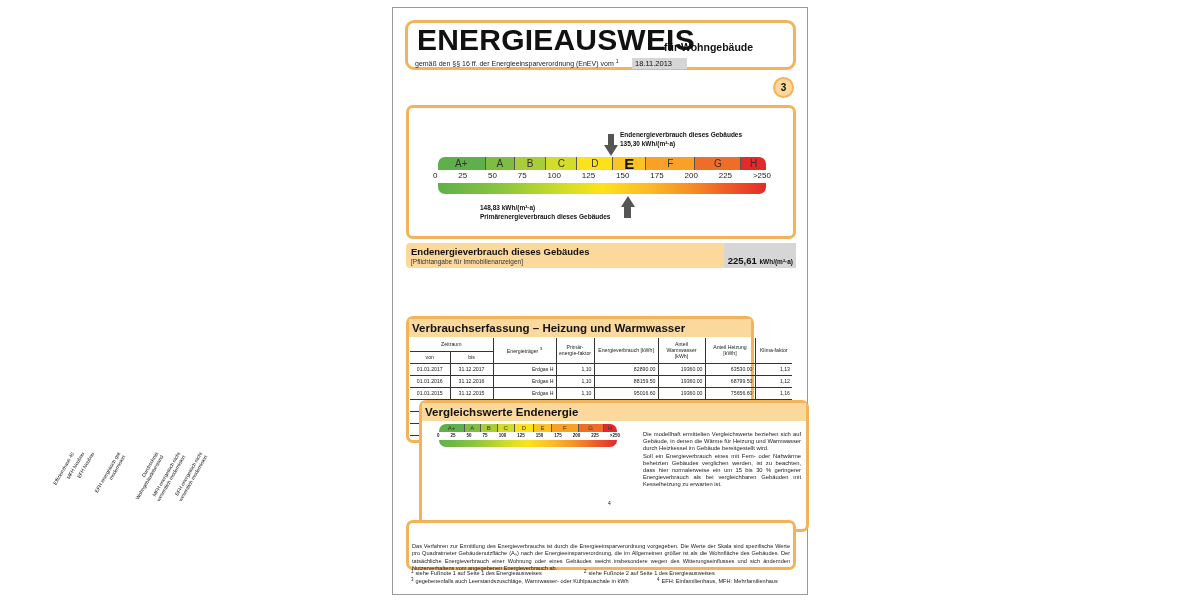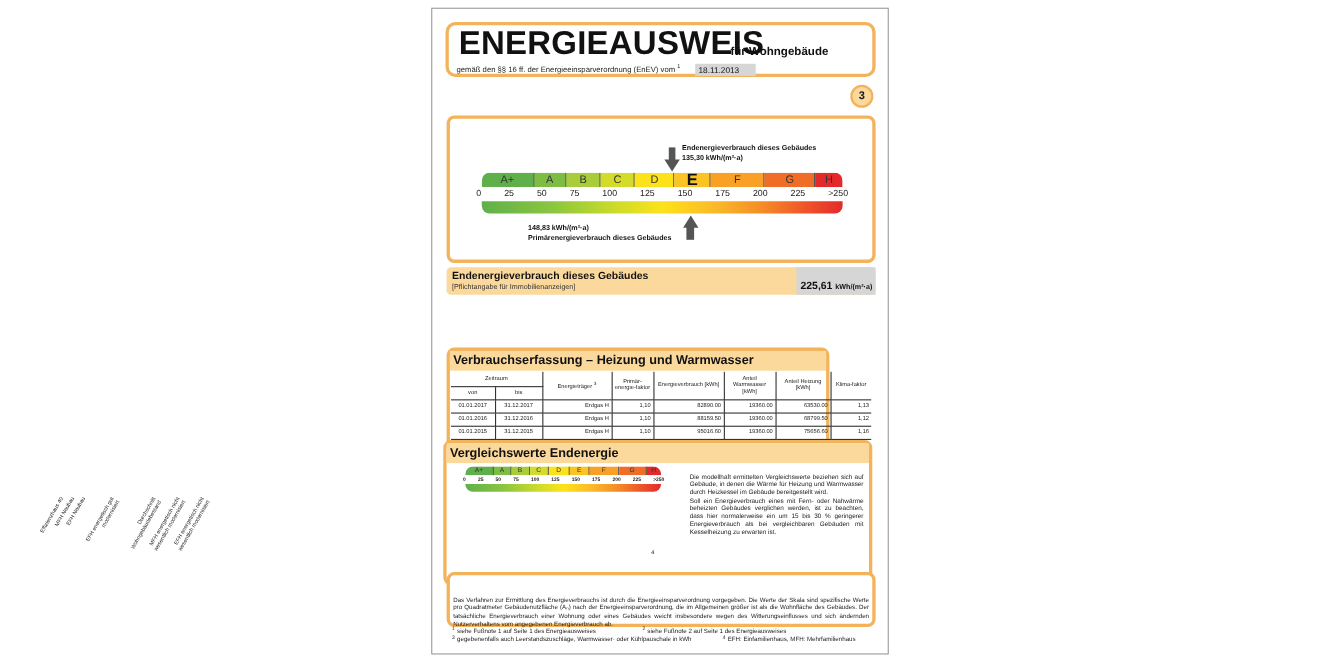--- a/index.html
+++ b/index.html
@@ -52,21 +52,21 @@
   
   .vb-box { left: 13px; top: 262px; width: 348px; height: 127px; margin-top: 46px; }
   table.vb { position: absolute; left: 1px; top: 19px; width: 382px; border-collapse: collapse; font-size: 5.2px; }
   table.vb td, table.vb th { border: 1px solid #333; font-weight: normal; text-align: center; padding: 0 1px; height: 12px; color: #222; }
   table.vb thead th { border-top: none; }
   table.vb td.num { text-align: right; padding-right: 2px; }
   table.vb tr td:first-child, table.vb tr th:first-child { border-left: none; }
   table.vb tr td:last-child, table.vb tr th:last-child { border-right: none; }
 
   
-  .vg-box { left: 10px; top: 392px; width: 390px; height: 132px; }
+  .vg-box { left: 26px; top: 392px; width: 390px; height: 132px; }
   .vg-labels { position: absolute; left: 0; top: 0; }
   .vg-label { position: absolute; font-size: 5px; transform-origin: right top; transform: rotate(-60deg); white-space: nowrap; text-align: right; line-height: 6px; color: #222; }
   .vg-text { position: absolute; left: 221px; top: 28px; width: 158px; font-size: 5.8px; line-height: 7.2px; text-align: justify; color: #222; }
   .vg-foot { position: absolute; left: 186px; top: 97px; font-size: 5px; }
 
   
   .er-box { left: 13px; top: 512px; width: 390px; height: 50px; }
   .er-text { position: absolute; left: 3px; top: 20px; right: 3px; font-size: 5.6px; line-height: 7.3px; text-align: justify; color: #222; }
 
   .fn { position: absolute; font-size: 5.6px; color: #222; white-space: nowrap; }

